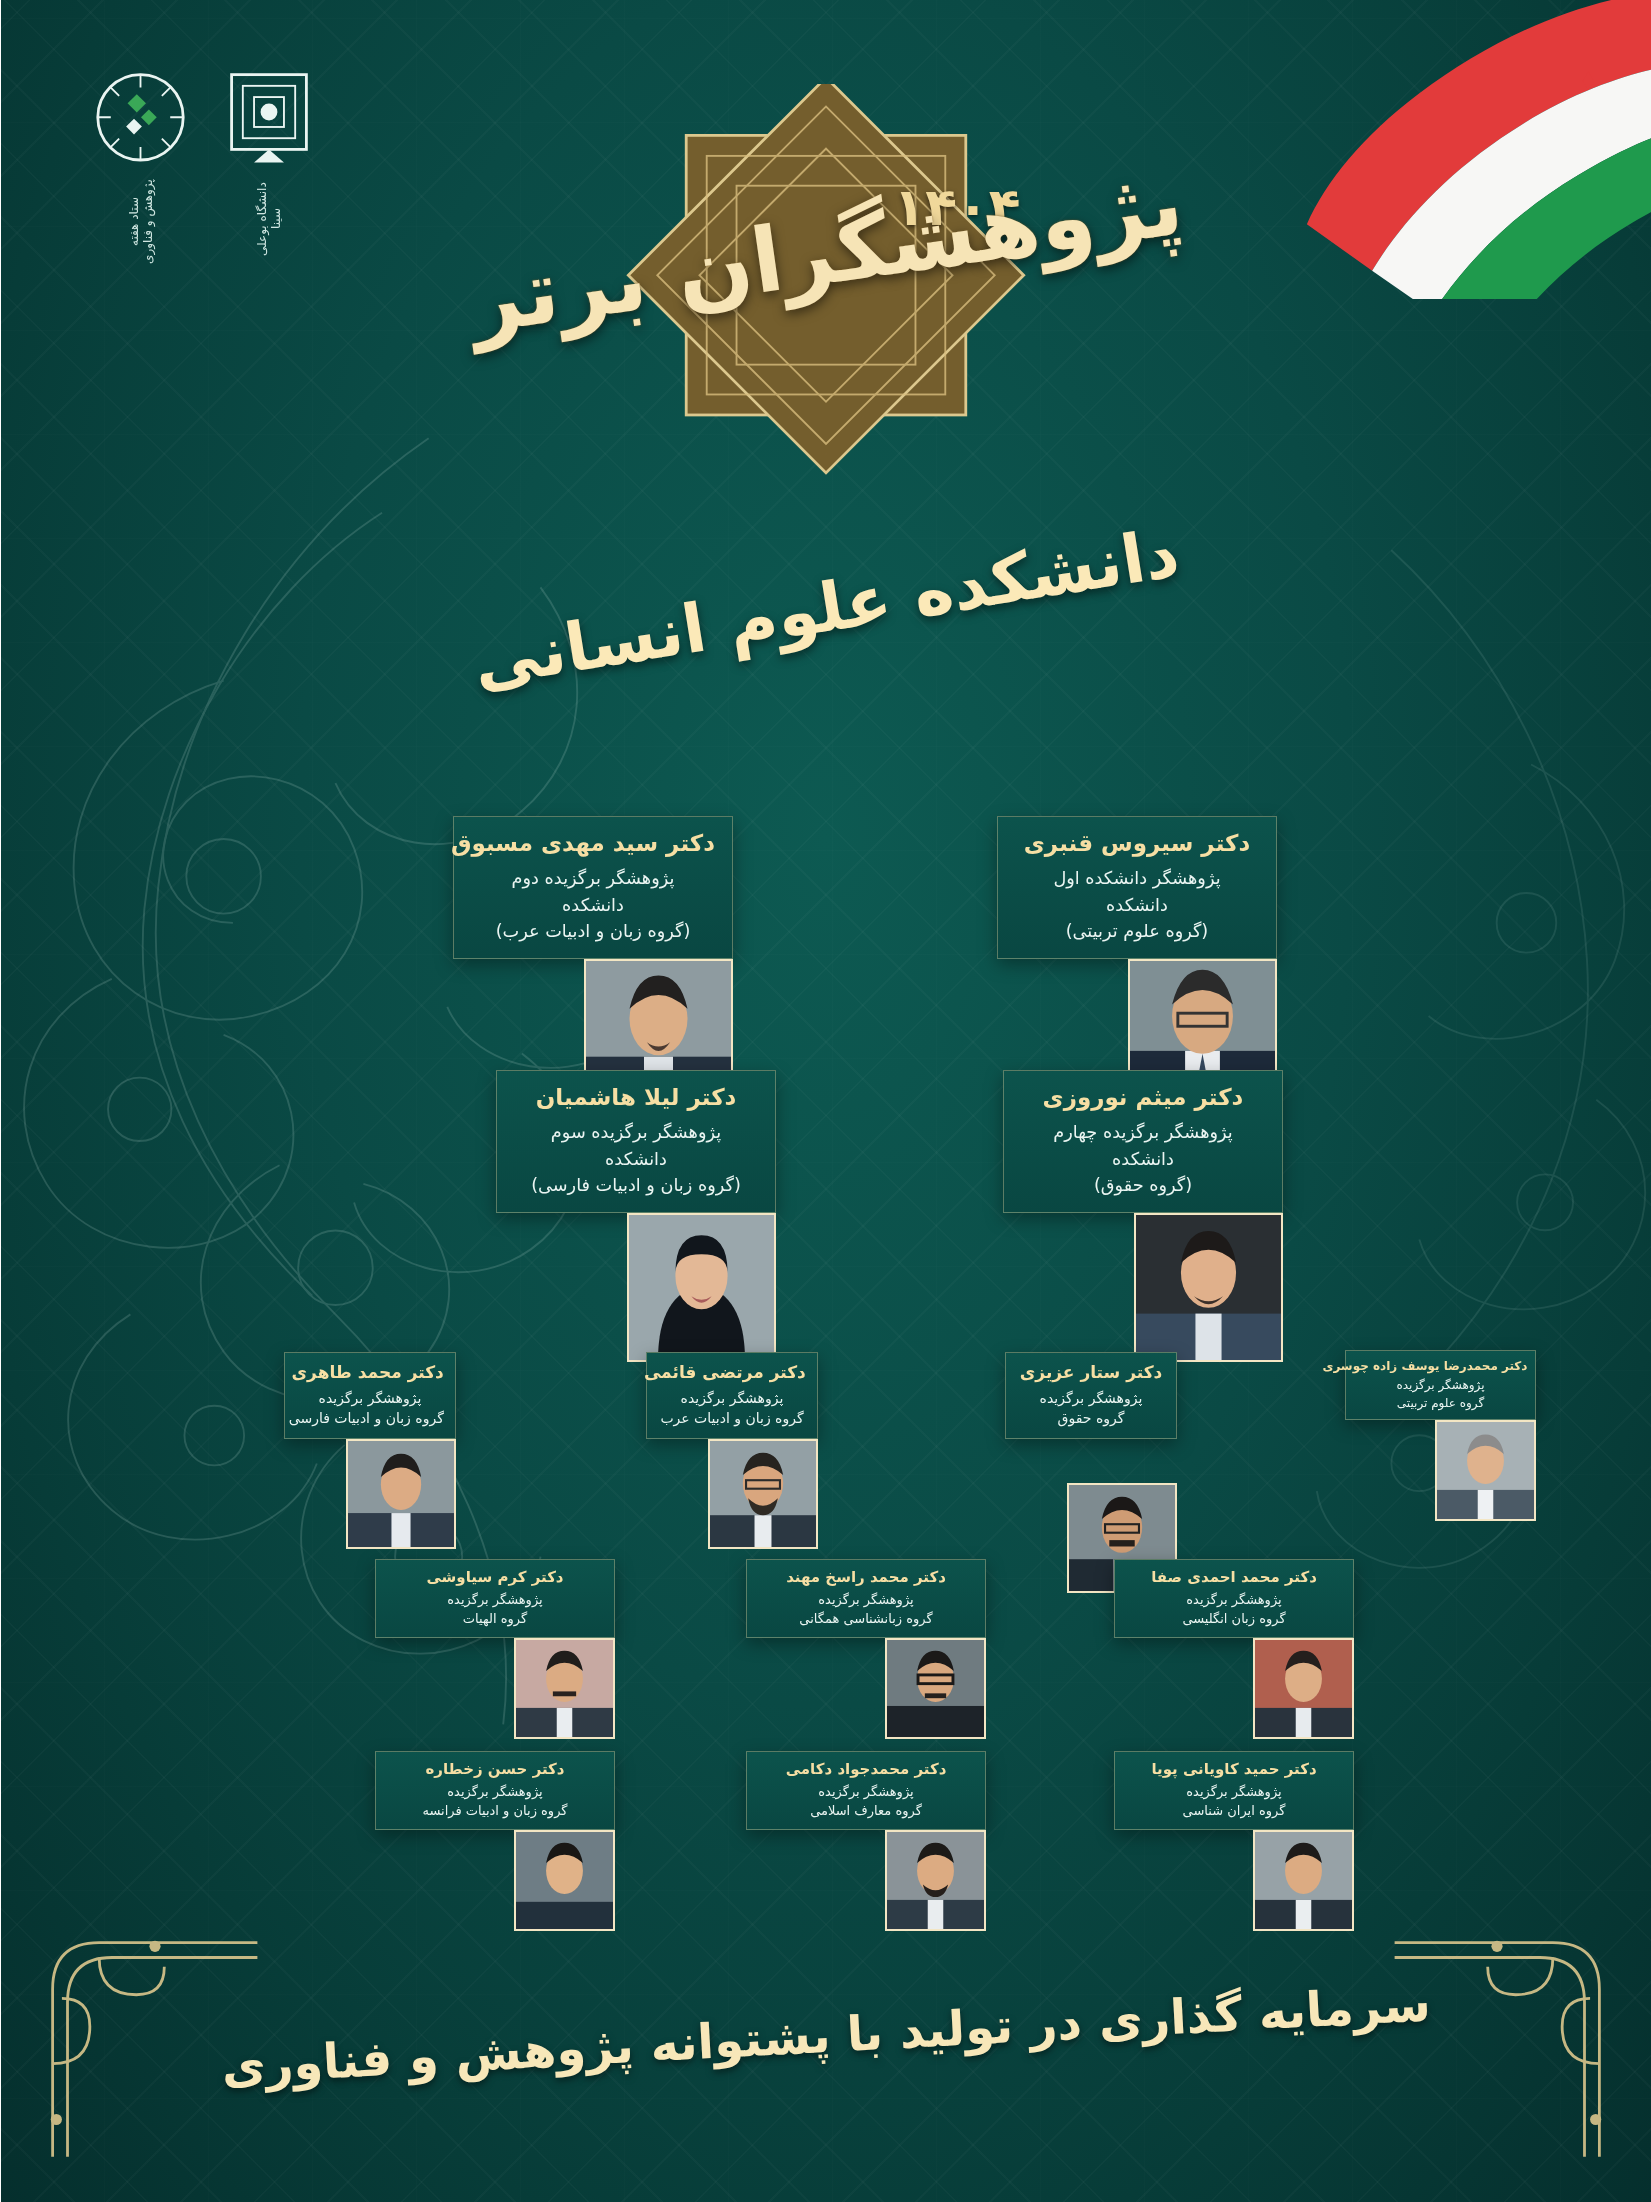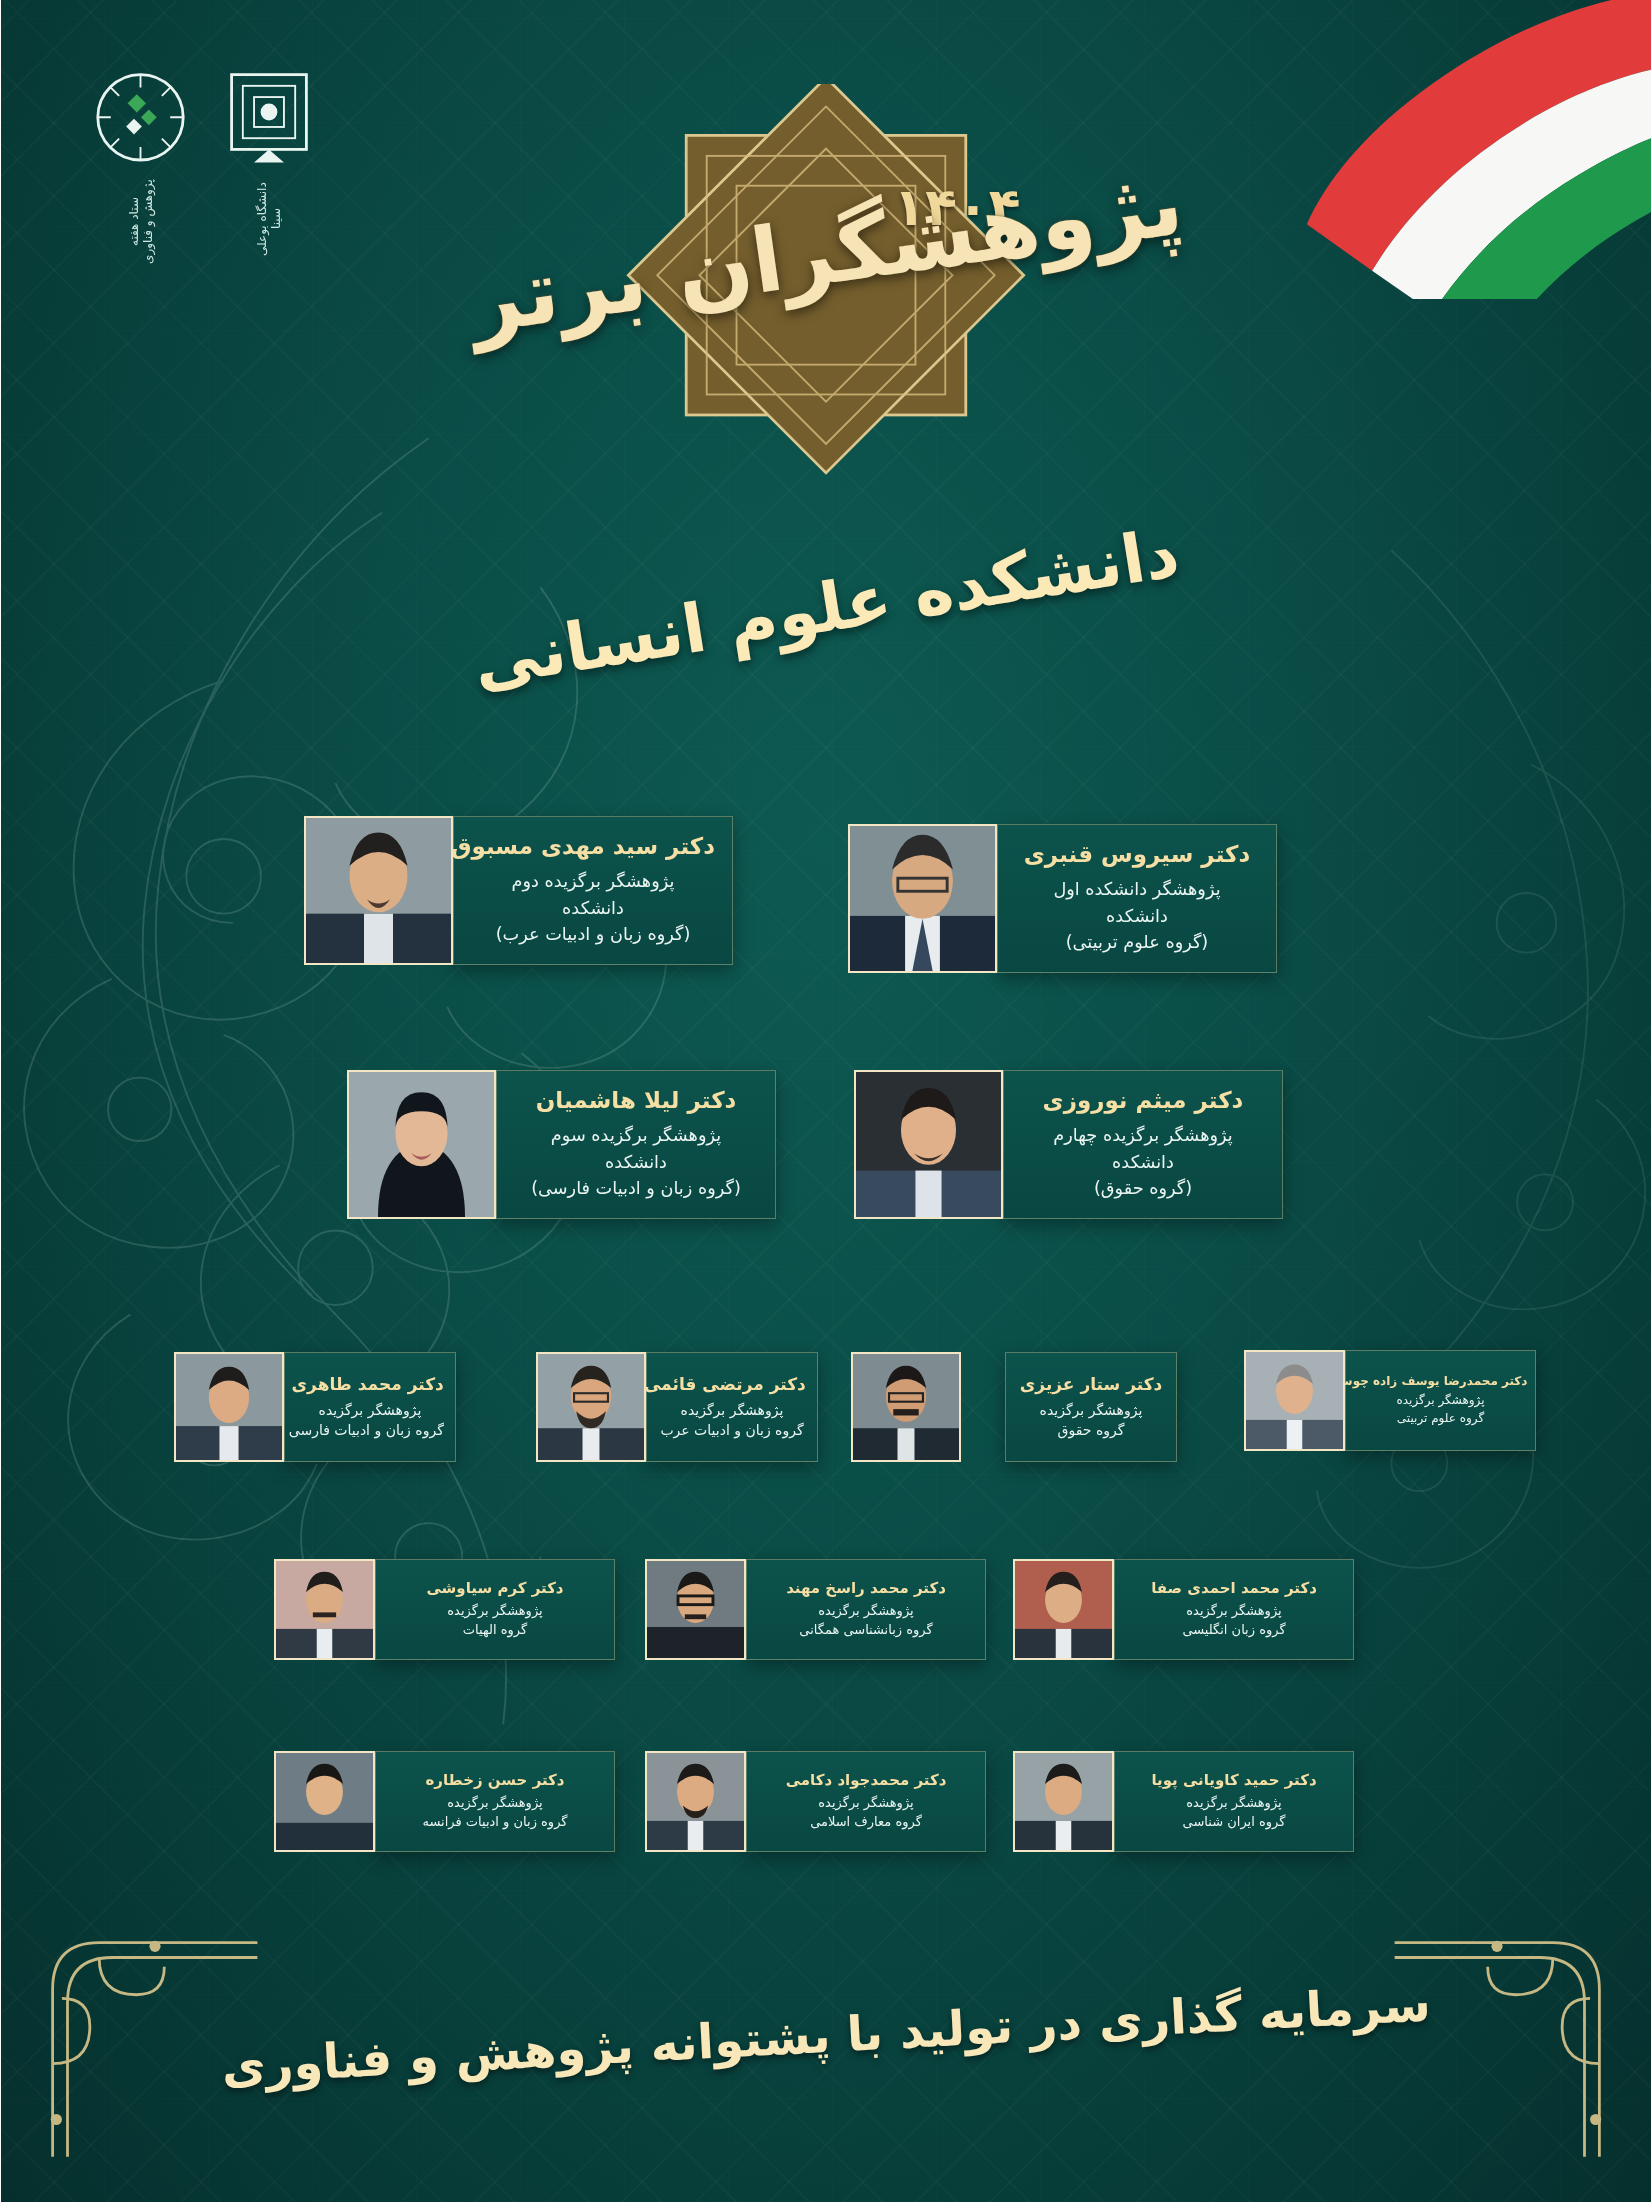--- a/index.html
+++ b/index.html
@@ -120,20 +120,21 @@
     font-weight: bold;
     color: #fbe9b8;
     text-shadow: 0 3.7px 9.3px rgba(0,0,0,.5);
     white-space: nowrap;
   }
 
   
   .card {
     position: absolute;
     display: flex;
+    flex-direction: column;
     align-items: stretch;
   }
   .card .plate {
     background: linear-gradient(180deg, #0c534c 0%, #094742 100%);
     border: 0.9px solid rgba(230,210,150,0.28);
     box-shadow: 0 5.6px 17px rgba(0,0,0,.35);
     padding: 13px 17px 13px 17px;
     display: flex;
     flex-direction: column;
     justify-content: center;
@@ -299,21 +300,21 @@
         <rect x="-128" y="-128" width="256" height="256" transform="rotate(45)"></rect>
         <rect x="-96" y="-96" width="192" height="192"></rect>
         <rect x="-96" y="-96" width="192" height="192" transform="rotate(45)"></rect>
       </g>
     </g>
   </svg>
   <div class="title-year">۱۴۰۴</div>
   <div class="title-main">پژوهشگران برتر</div>
   <div class="faculty-title">دانشکده علوم انسانی</div>
 
-  <div class="card big" style="top:816px; right:375px;margin-top:8px;">
+  <div class="card big" style="top:816px; right:375px;">
     <div class="plate">
       <div class="name">دکتر سیروس قنبری</div>
       <div class="role">پژوهشگر دانشکده اول</div>
       <div class="fac">دانشکده</div>
       <div class="dept">(گروه علوم تربیتی)</div>
     </div>
     <div class="photo">
       <svg class="face" viewBox="0 0 100 100">
         <rect width="100" height="100" fill="#7f8f94"></rect>
         <rect y="62" width="100" height="38" fill="#1d2a3a"></rect>

